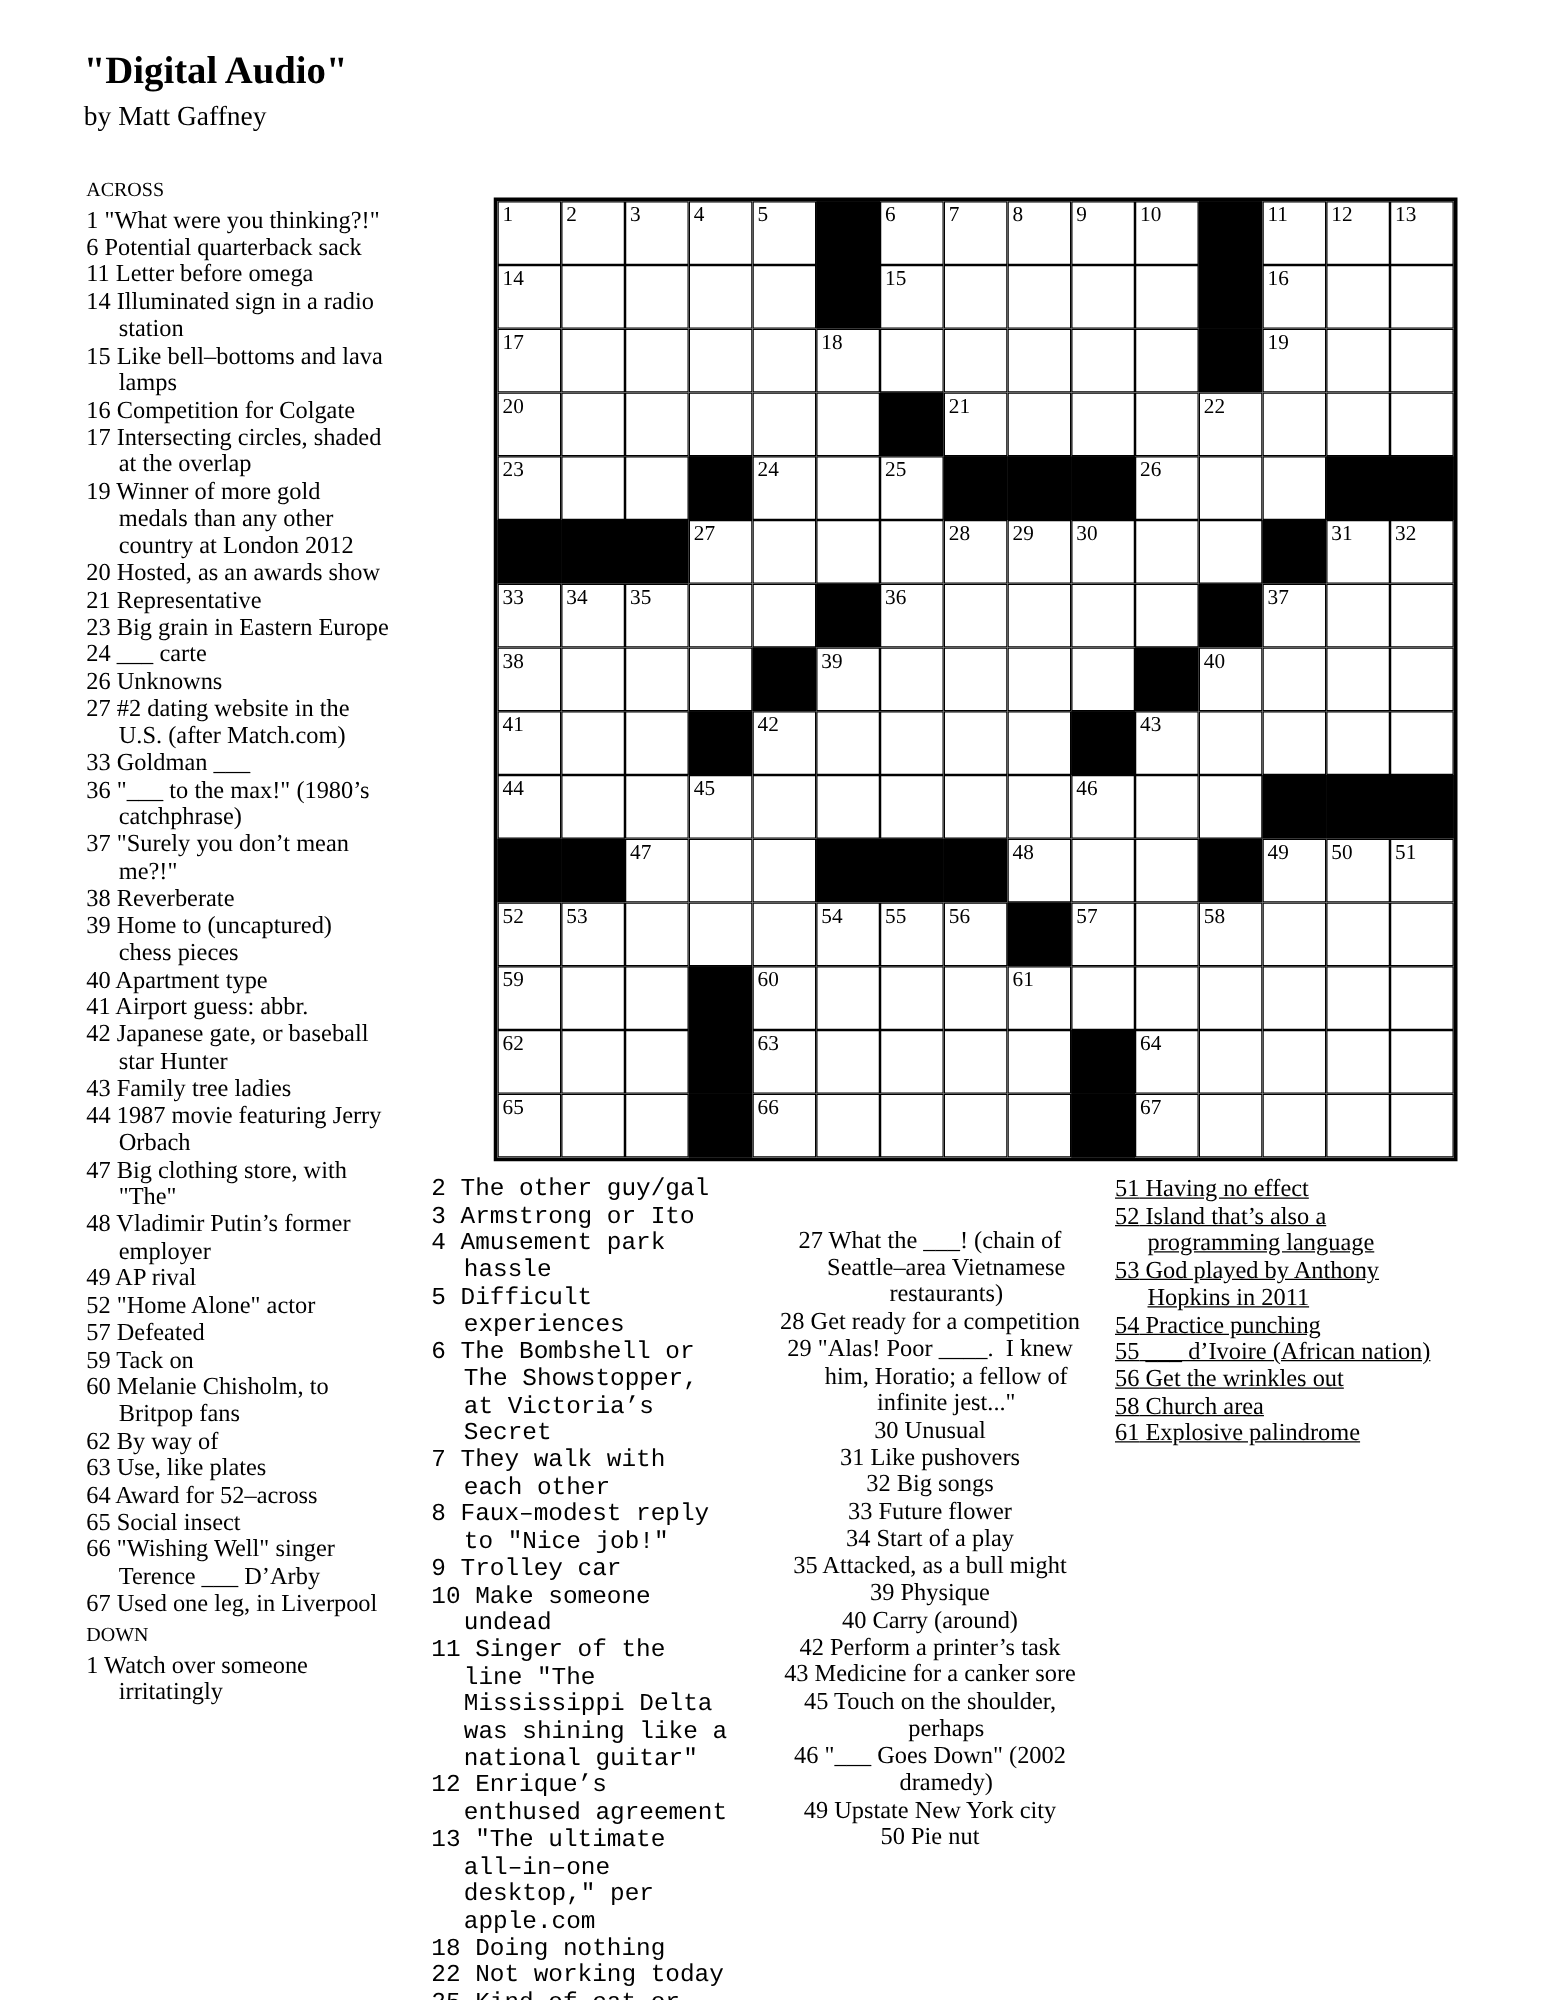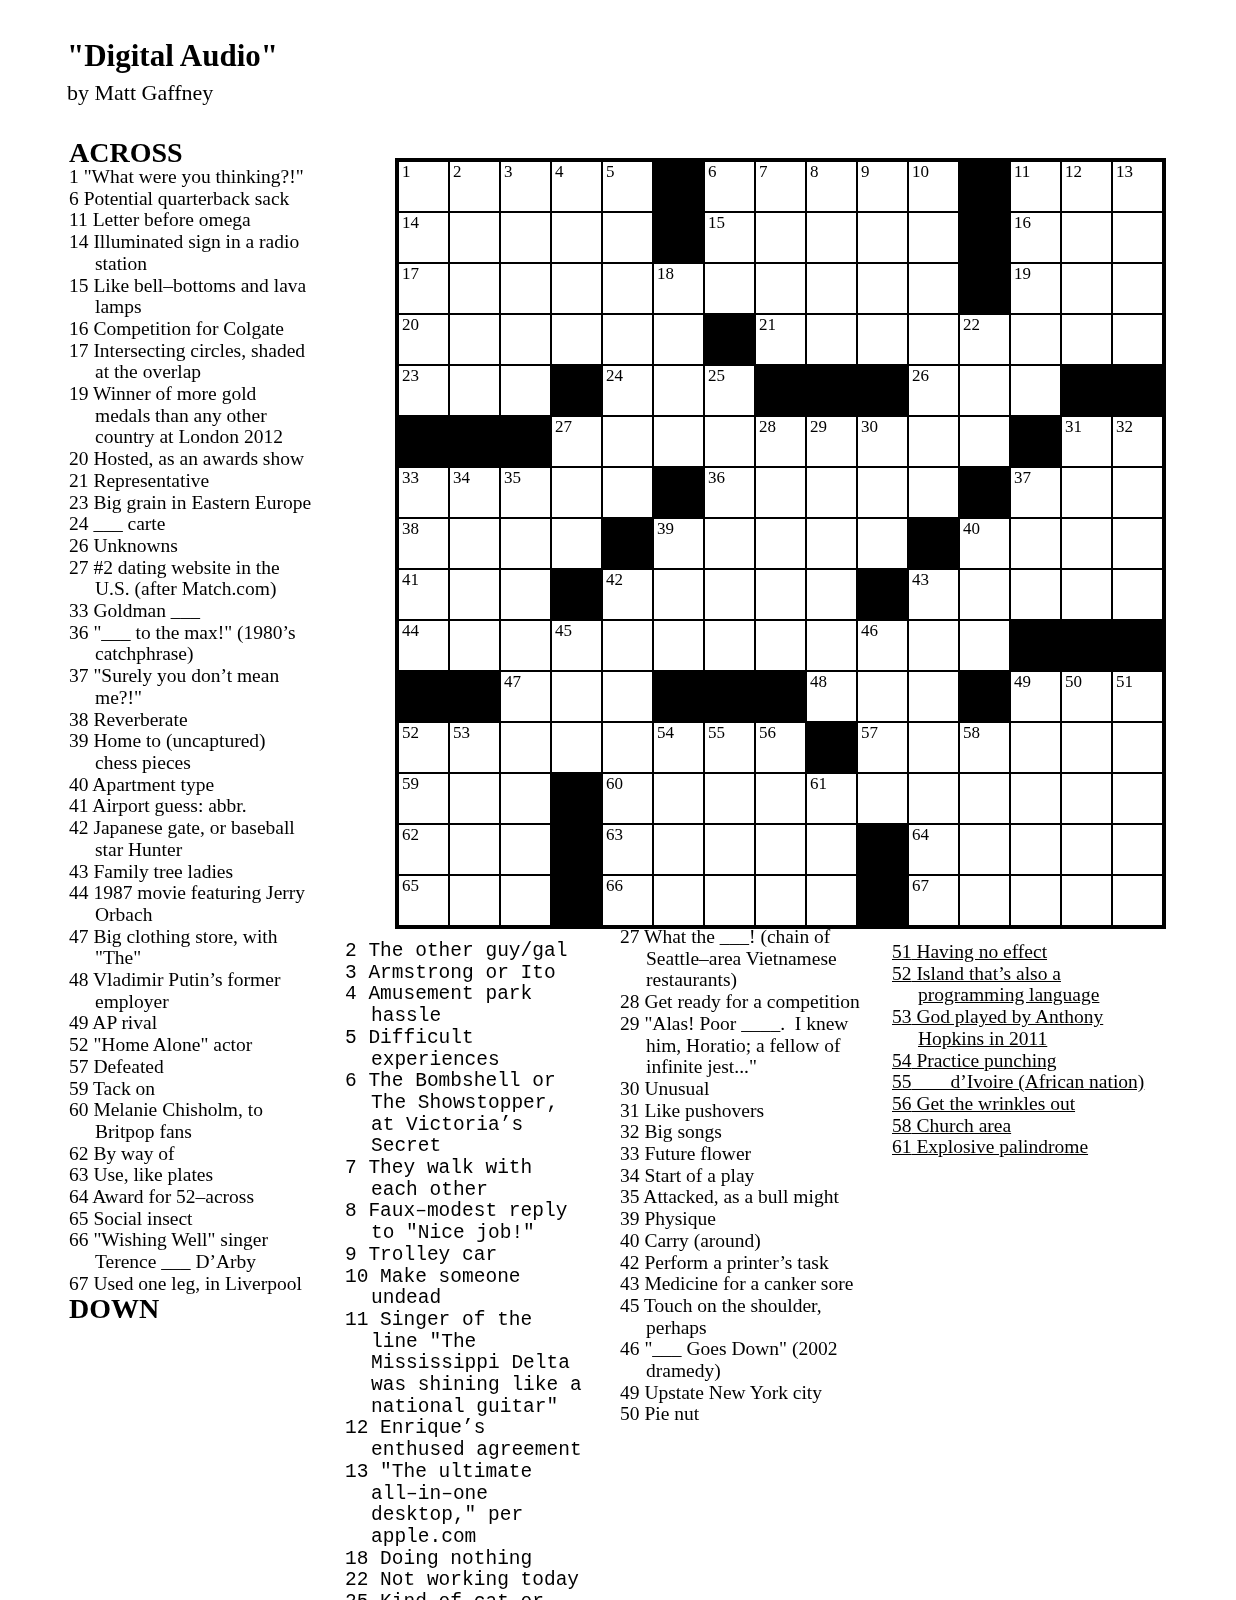--- a/index.html
+++ b/index.html
@@ -16,25 +16,25 @@
     font-size: 31px; font-weight: bold; white-space: nowrap;
   }
   .byline {
     position: absolute; left: 67px; top: 80px;
     font-size: 22px; white-space: nowrap;
   }
 
   .col { position: absolute; font-size: 19.5px; line-height: 21.7px; }
   .col1 { left: 69px;  top: 139px; width: 243px; }
   .col2 { left: 345px; top: 941px; width: 243px; font-family: Liberation Mono, monospace; }
-  .col3 { left: 620px; top: 926px; width: 248px; }
+  .col3 { left: 620px; top: 982px; width: 248px; text-align: center; }
   .col4 { left: 892px; top: 941px; width: 256px; text-decoration: underline; }
 
   .list-header {
-    font-size: 28px; font-weight: bold; line-height: 27px;
+    font-size: 16px; font-weight: normal; line-height: 27px;
   }
   .down-h { }
 
   .clue { padding-left: 26px; text-indent: -26px; }
 
   .grid {
     position: absolute; left: 395px; top: 158px;
     display: grid;
     grid-template-columns: repeat(15, 51px);
     grid-auto-rows: 51px;
@@ -98,20 +98,23 @@
         <div class="clue"><span>59</span> Tack on</div>
         <div class="clue"><span>60</span> Melanie Chisholm, to Britpop fans</div>
         <div class="clue"><span>62</span> By way of</div>
         <div class="clue"><span>63</span> Use, like plates</div>
         <div class="clue"><span>64</span> Award for 52–across</div>
         <div class="clue"><span>65</span> Social insect</div>
         <div class="clue"><span>66</span> "Wishing Well" singer Terence ___ D’Arby</div>
         <div class="clue"><span>67</span> Used one leg, in Liverpool</div>
       </div>
     <div class="list-header down-h">DOWN</div>
+    <div>
+        <div class="clue"><span>1</span> Watch over someone irritatingly</div>
+      </div>
   </div>
 
   <div class="col col2">
       <div class="clue"><span>2</span> The other guy/gal</div>
       <div class="clue"><span>3</span> Armstrong or Ito</div>
       <div class="clue"><span>4</span> Amusement park hassle</div>
       <div class="clue"><span>5</span> Difficult experiences</div>
       <div class="clue"><span>6</span> The Bombshell or The Showstopper, at Victoria’s Secret</div>
       <div class="clue"><span>7</span> They walk with each other</div>
       <div class="clue"><span>8</span> Faux–modest reply to "Nice job!"</div>

